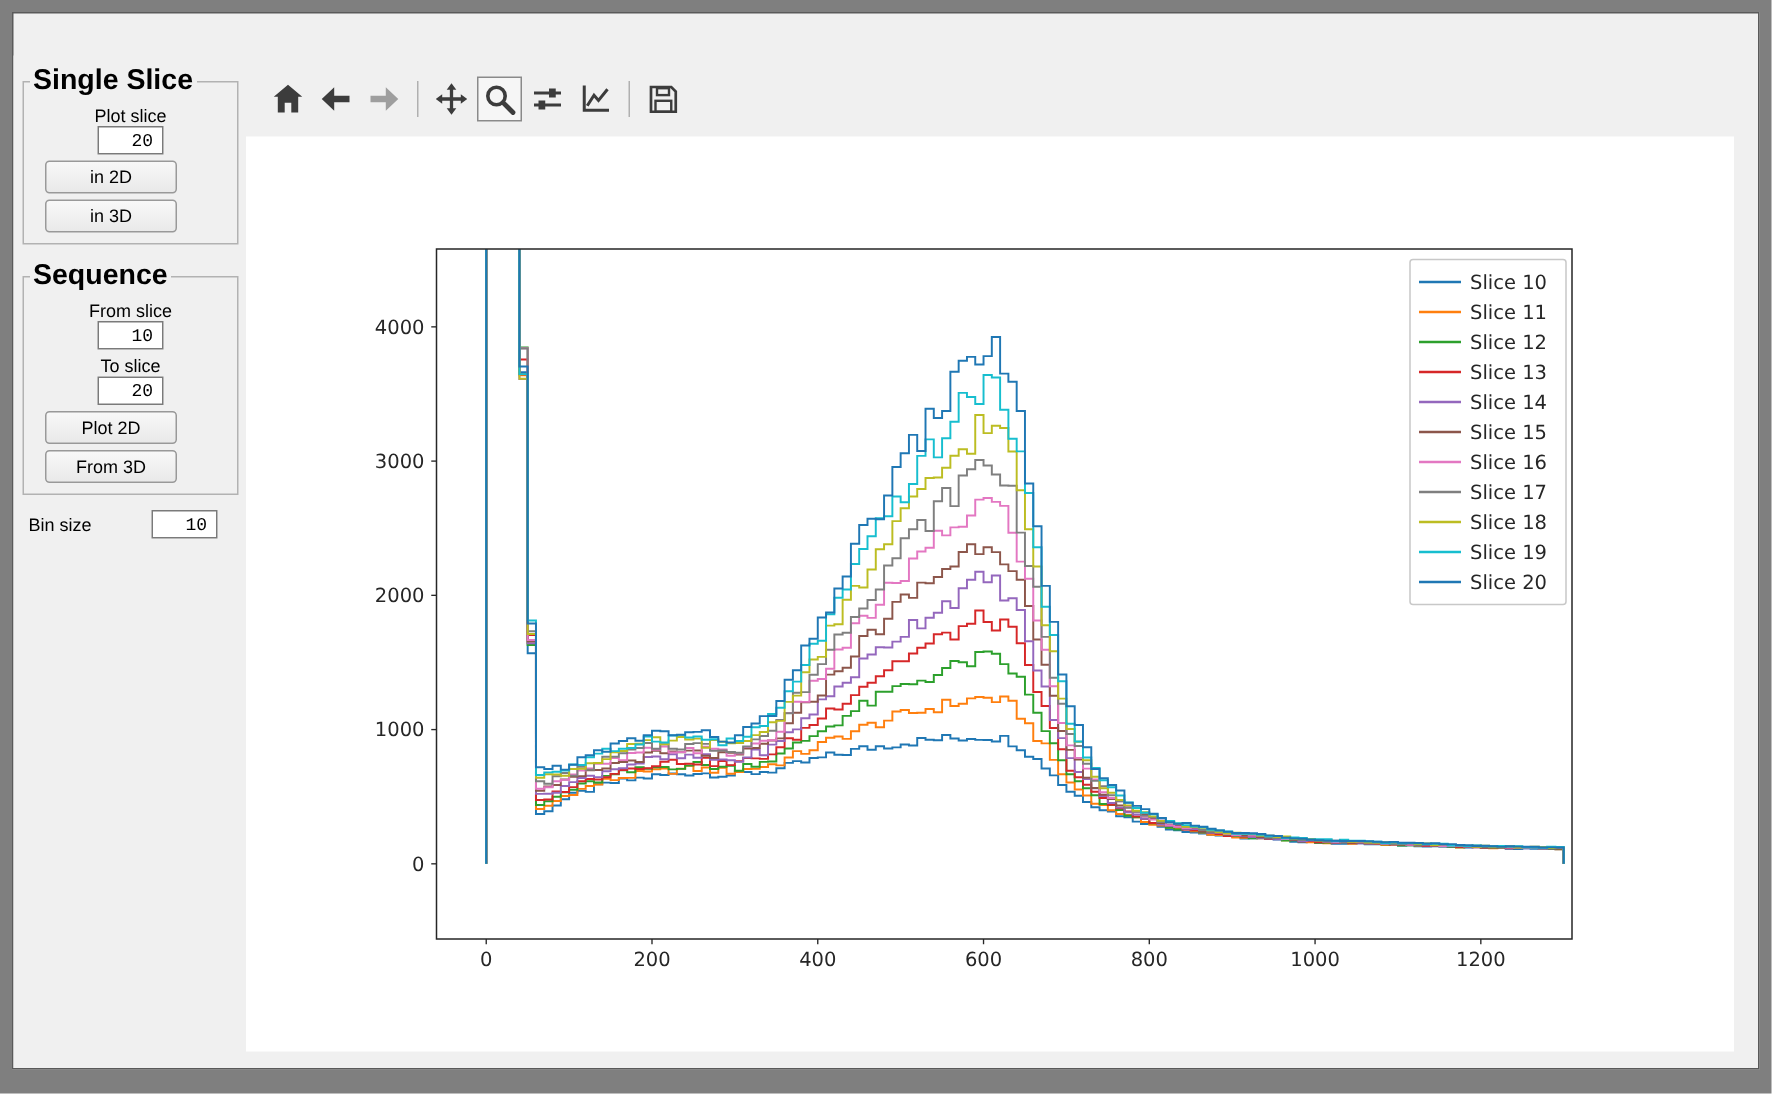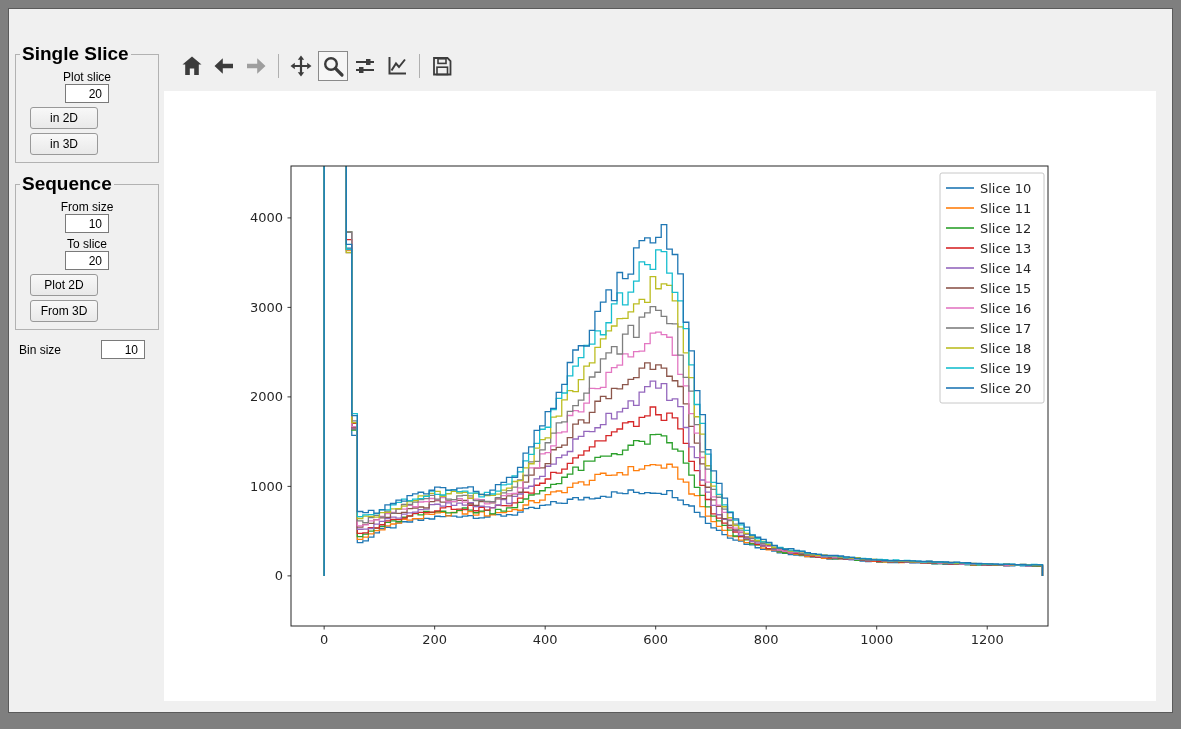--- a/index.html
+++ b/index.html
@@ -23,24 +23,24 @@
   .glyph-min{width:10px;height:1px;background:#000;display:block;}
   .glyph-max{width:9px;height:9px;border:1px solid #000;display:block;}
   .glyph-close{font-size:16px;line-height:1;color:#000;font-family:"DejaVu Sans",sans-serif;}
   .content{position:absolute;top:28px;left:0;right:0;bottom:0;background:#f0f0f0;display:flex;}
   .sidebar{width:152px;flex:none;box-sizing:border-box;padding:6px 2px 0 6px;}
   fieldset.groupbox{border:1px solid #b2b2b2;margin:0 0 10px 0;padding:1px 4px 7px 4px;}
   fieldset.groupbox legend{font-weight:bold;font-size:19px;padding:0 2px;color:#000;}
   .row{display:flex;align-items:center;justify-content:space-between;margin:4px 2px 2px 2px;font-size:12px;color:#000;flex-direction:column;}
   input.field{
     width:34px;height:17px;border:1px solid #7a7a7a;background:#fff;
-    font-size:12px;font-family:Liberation Sans, sans-serif;text-align:right;padding:0 6px 0 2px;
+    font-size:12px;font-family:Liberation Mono, monospace;text-align:right;padding:0 6px 0 2px;
   }
   .btn{
-    display:block;width:68px;height:22px;margin:4px 0 0 10px;
+    display:block;width:88px;height:22px;margin:4px 0 0 10px;
     background:linear-gradient(#f8f8f8,#e9e9e9);
     border:1px solid #999999;border-radius:3px;
     font-size:12px;font-family:inherit;color:#000;cursor:pointer;padding:0;
   }
   .binrow{display:flex;align-items:center;justify-content:space-between;width:126px;margin:8px 0 0 4px;font-size:12px;color:#000;}
   .main{flex:1;position:relative;}
   .mpl-toolbar{position:absolute;left:16px;top:13px;height:32px;display:flex;align-items:center;gap:2px;}
   .mpl-btn{width:30px;height:30px;border:1px solid transparent;background:transparent;display:flex;align-items:center;justify-content:center;padding:0;cursor:pointer;}
   .mpl-btn.active{background:#f6f6f6;border:1px solid #8a8a8a;}
   .mpl-btn span{display:flex;}
@@ -64,21 +64,21 @@
           <label>Plot slice</label>
           <input class="field" value="20" style="">
         </div>
         <button class="btn">in 2D</button>
         <button class="btn">in 3D</button>
       </fieldset>
 
       <fieldset class="groupbox">
         <legend>Sequence</legend>
         <div class="row">
-          <label>From size</label>
+          <label>From slice</label>
           <input class="field" value="10" style="">
         </div>
         <div class="row">
           <label>To slice</label>
           <input class="field" value="20" style="">
         </div>
         <button class="btn">Plot 2D</button>
         <button class="btn">From 3D</button>
       </fieldset>
 

